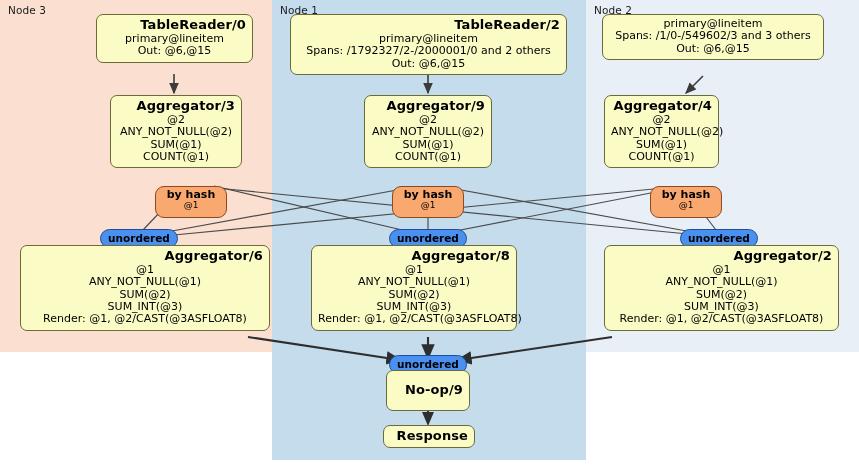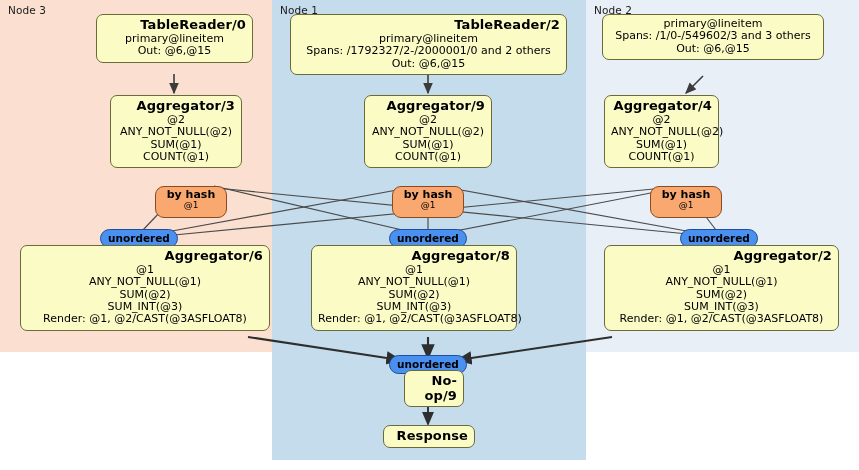--- a/index.html
+++ b/index.html
@@ -206,21 +206,21 @@
     <div class="ln">ANY_NOT_NULL(@1)</div>
     <div class="ln">SUM(@2)</div>
     <div class="ln">SUM_INT(@3)</div>
     <div class="ln">Render: @1, @2/CAST(@3ASFLOAT8)</div>
   </div>
 
   <div class="sync" style="left:389px;top:355px;width:78px;height:19px;">
     <span>unordered</span>
   </div>
 
-  <div class="proc small" style="left:404px;top:370px;width:60px;padding:3px 6px;">
+  <div class="proc small" style="left:386px;top:370px;width:84px;padding:12px 6px;">
     <div class="ttl">No-op/9</div>
   </div>
 
   <div class="proc small" style="left:383px;top:425px;width:92px;padding:3px 6px;">
     <div class="ttl">Response</div>
   </div>
 
 </div>
 
 </body></html>

